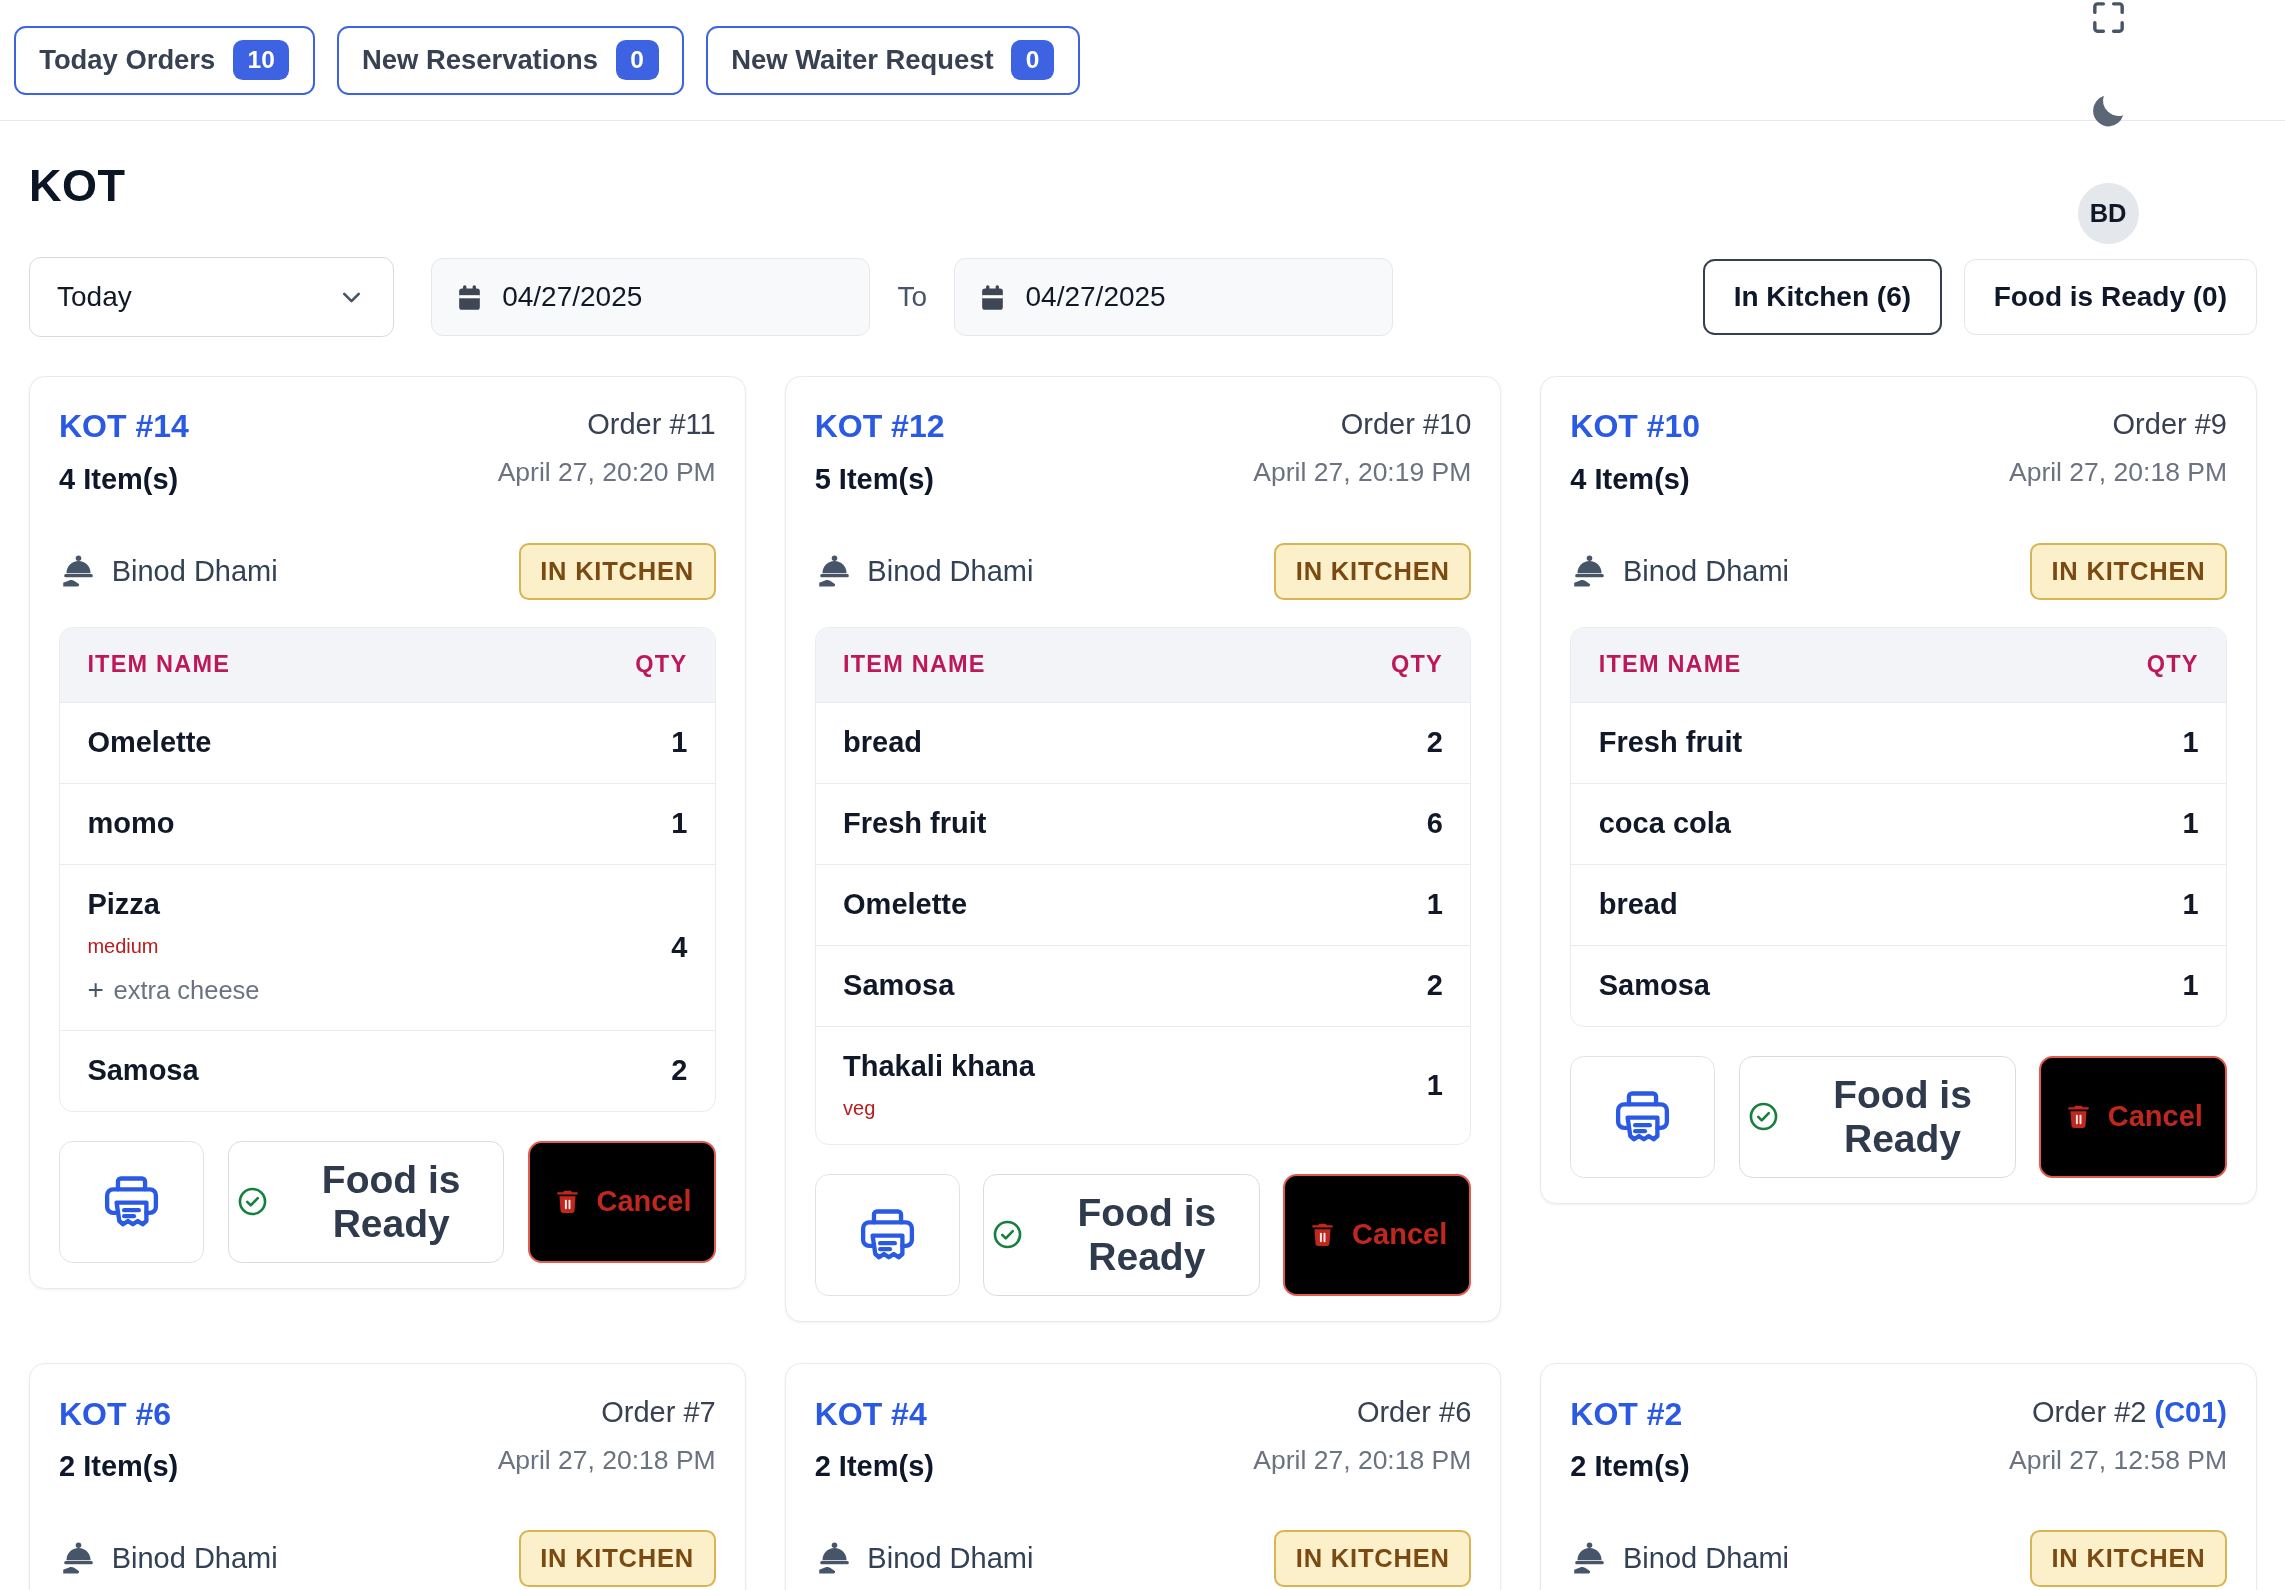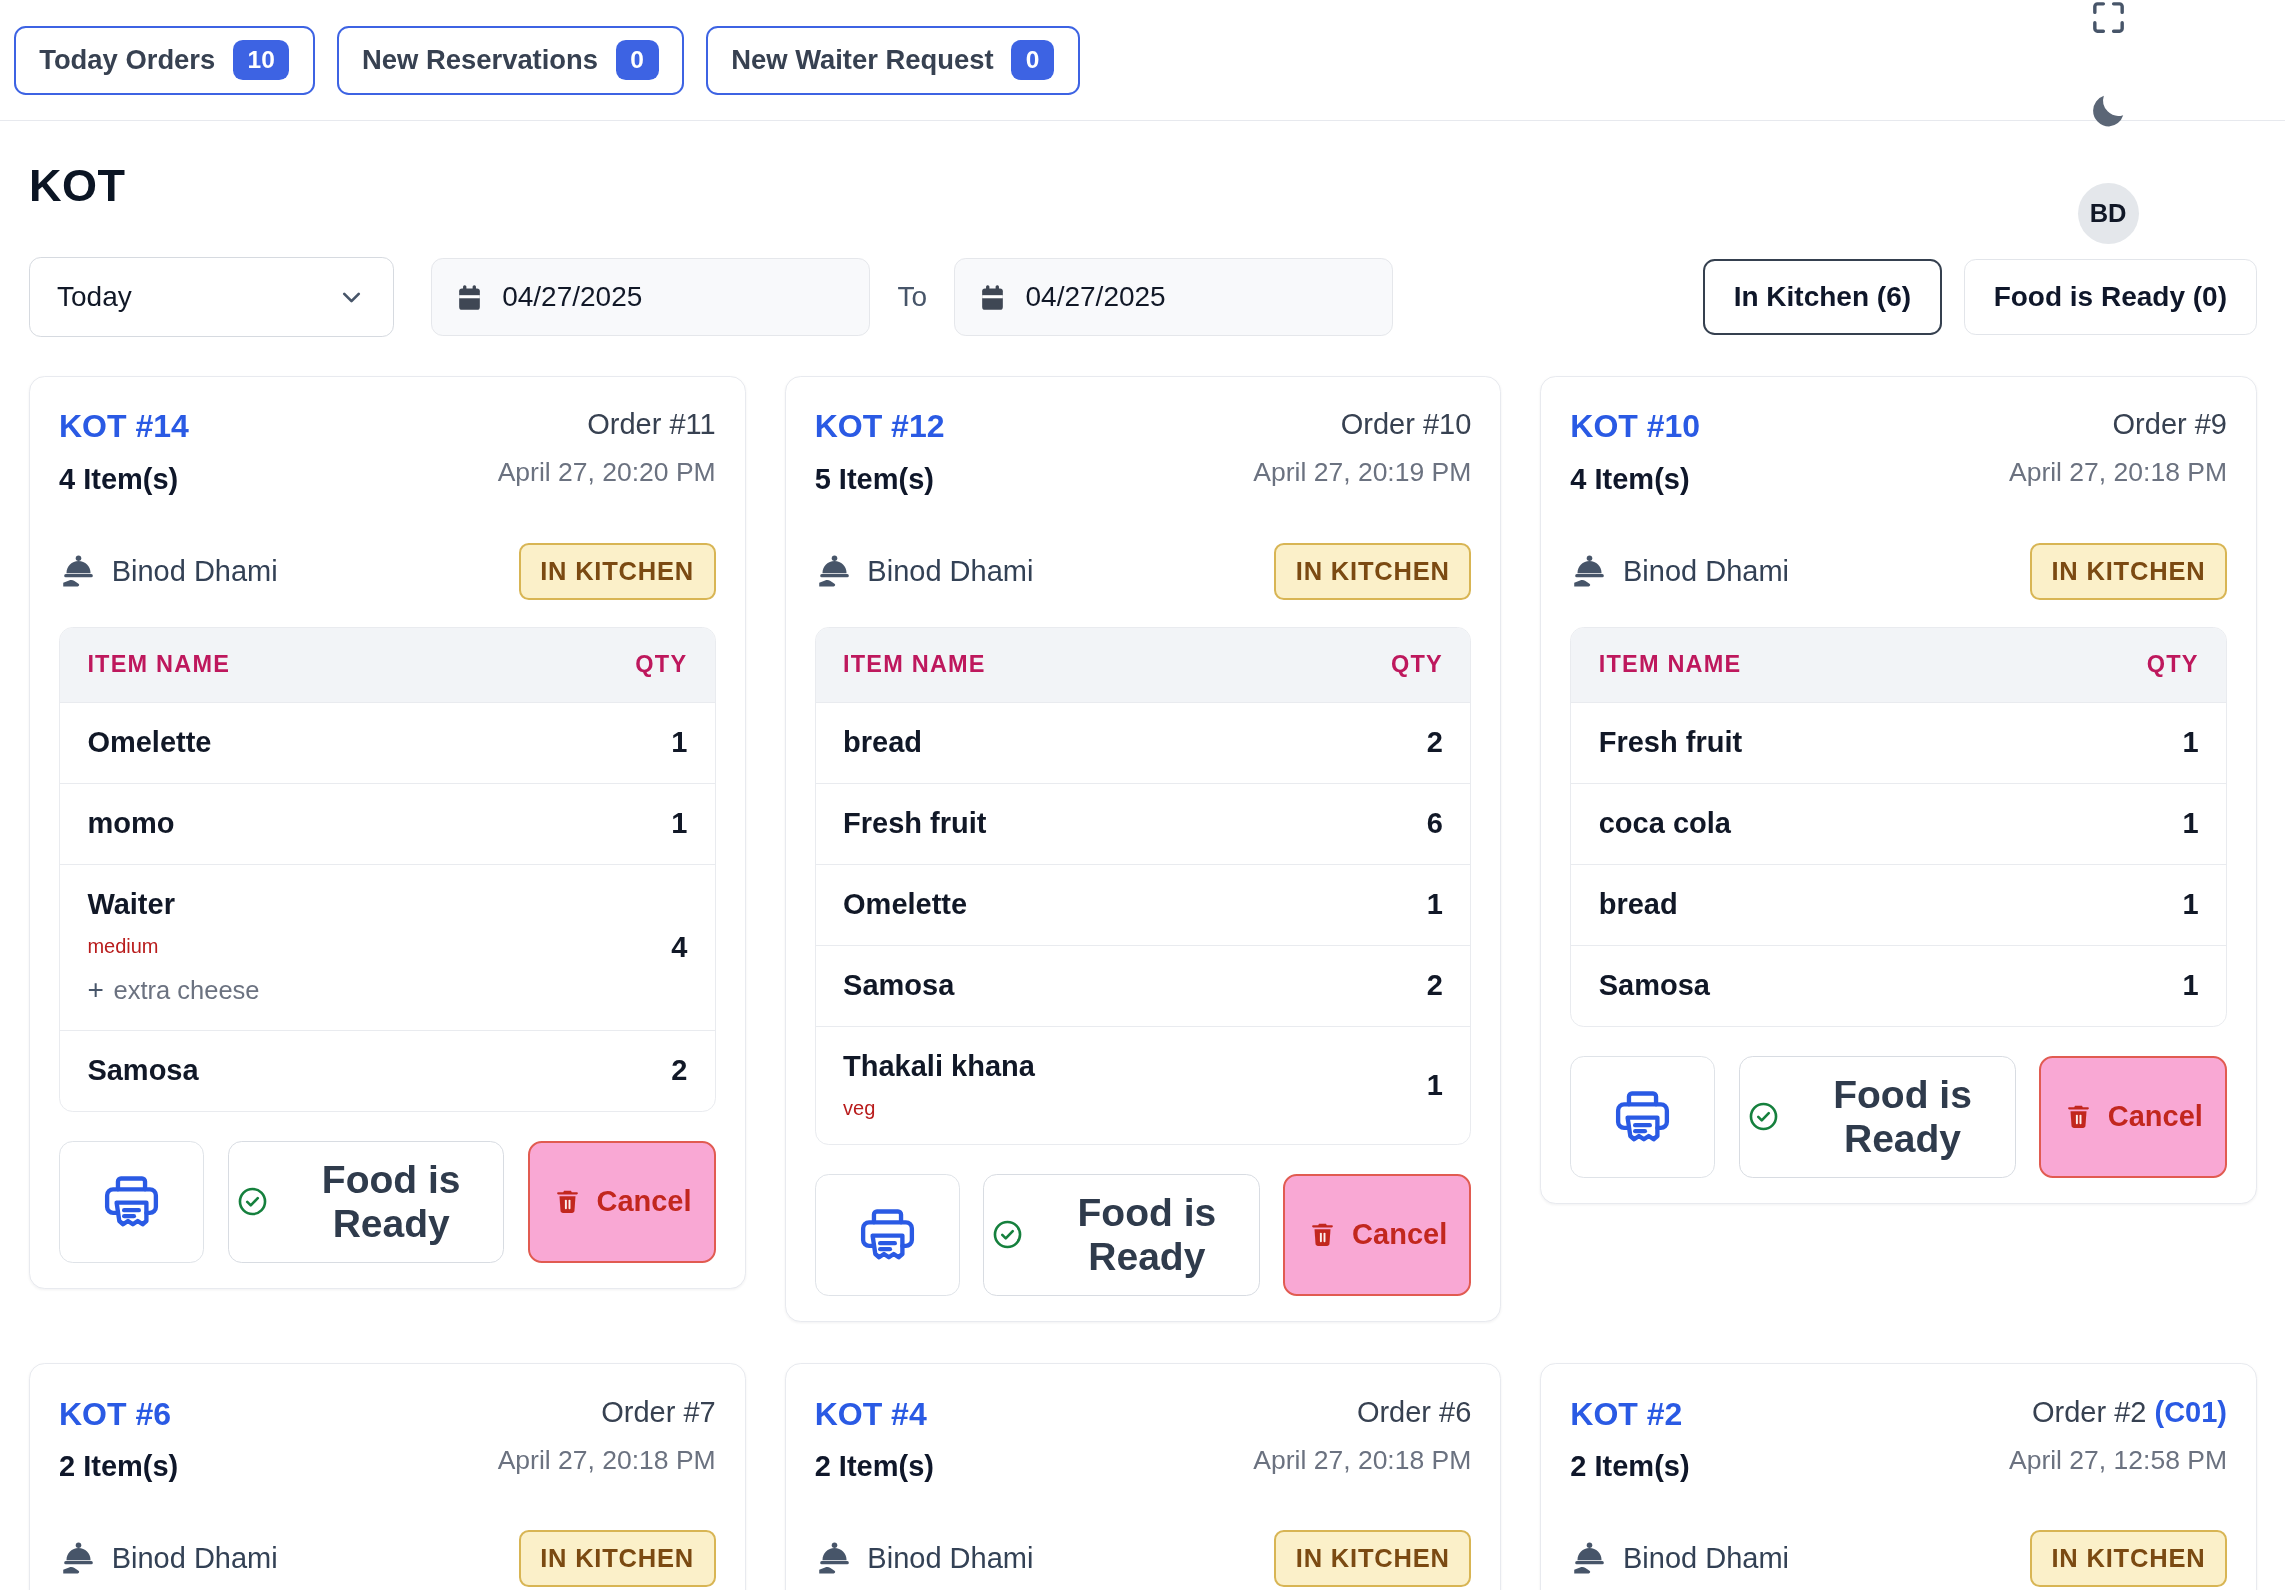--- a/index.html
+++ b/index.html
@@ -61,21 +61,21 @@
   .i-name{font-size:29px;font-weight:600;color:#111827;}
   .i-qty{font-size:29px;font-weight:600;color:#111827;}
   .i-variant{margin-top:14px;font-size:20px;color:#b91c1c;}
   .i-addon{margin-top:15.7px;font-size:25.5px;color:#6b7280;display:flex;align-items:center;gap:9.8px;}
   .i-addon .plus{font-size:28px;font-weight:500;color:#475569;}
 
   .actions{margin-top:29px;display:flex;gap:23.5px;}
   .abtn{height:122px;border-radius:13.7px;background:#fff;display:inline-flex;align-items:center;justify-content:center;cursor:pointer;}
   .print-btn{width:145px;border:1px solid #dfe3e8;}
   .ready-btn{flex:1;border:1px solid #d8dce2;gap:15.7px;font-size:39px;font-weight:600;color:#2f3b4c;}
-  .cancel-btn{width:188px;border:2px solid #e15b51;background:#f9a8d4;gap:13.7px;font-size:29px;font-weight:700;color:#c2271e;}
+  .cancel-btn{width:188px;border:2px solid #e15b51;background:#000000;gap:13.7px;font-size:29px;font-weight:700;color:#c2271e;}
 
   svg{display:block;}
 </style>
 </head>
 <body>
 
 <div class="app">
 
   <header class="topbar">
     <button class="pill-btn">
@@ -198,21 +198,21 @@
           <div class="row">
             <span class="i-name">Omelette</span>
             <span class="i-qty">1</span>
           </div>
           <div class="row">
             <span class="i-name">momo</span>
             <span class="i-qty">1</span>
           </div>
           <div class="row">
             <div>
-              <div class="i-name">Waiter</div>
+              <div class="i-name">Pizza</div>
               <div class="i-variant">medium</div>
               <div class="i-addon">
                 <span class="plus">+</span>
                 <span>extra cheese</span>
               </div>
             </div>
             <span class="i-qty">4</span>
           </div>
           <div class="row">
             <span class="i-name">Samosa</span>

